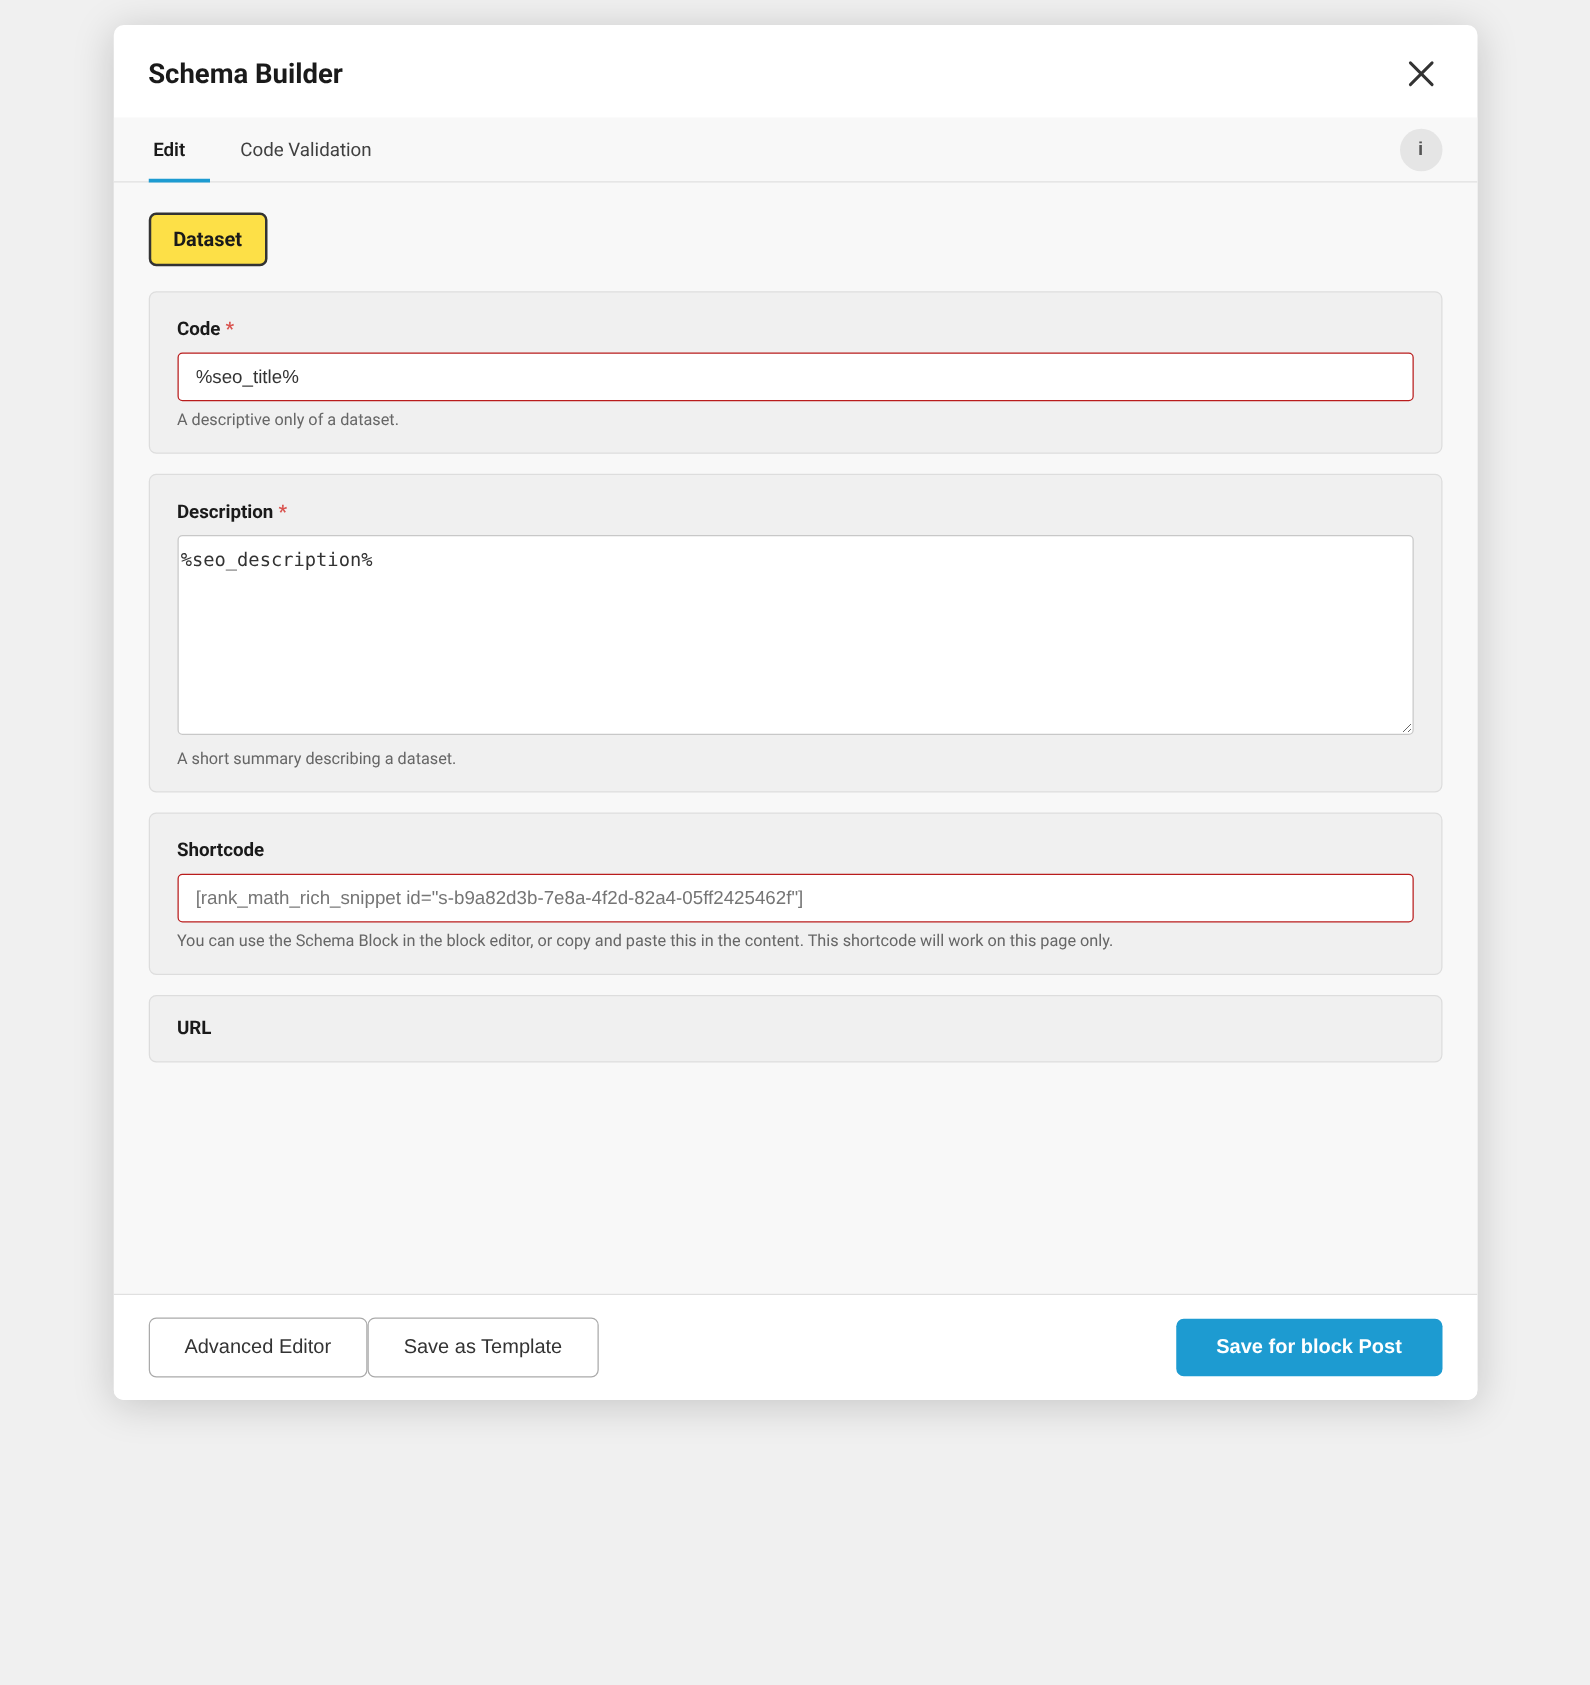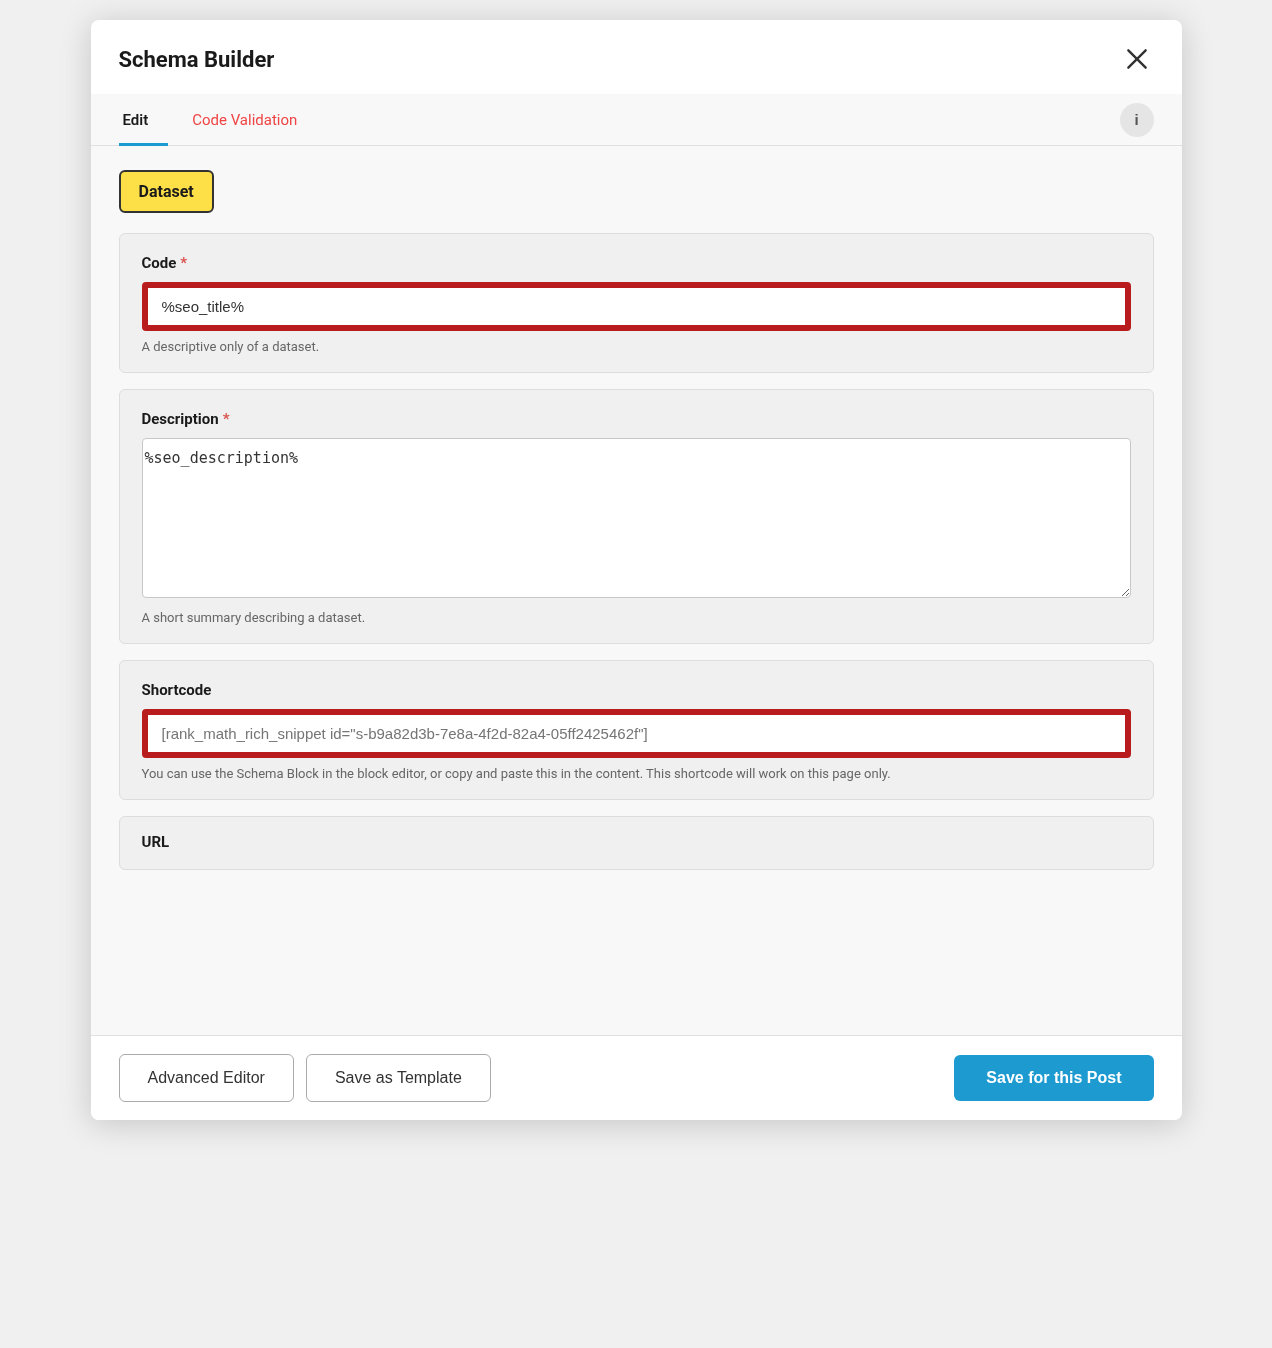--- a/index.html
+++ b/index.html
@@ -72,21 +72,21 @@
 
     .tabs-list {
       display: flex;
       align-items: flex-end;
       gap: 0;
     }
 
     .tab-item {
       padding: 16px 20px 14px 4px;
       font-size: 15px;
-      color: #ef4444;
+      color: #404040;
       cursor: pointer;
       border-bottom: 3px solid transparent;
       margin-right: 20px;
       user-select: none;
       position: relative;
       bottom: -1px;
     }
 
     .tab-item.active {
       color: #1a1a1a;
@@ -146,21 +146,21 @@
     }
 
     .required-star {
       color: #d9534f;
       margin-left: 4px;
     }
 
     .field-input {
       width: 100%;
       padding: 10px 14px;
-      border: 6px solid #b91c1c;
+      border: 1px solid #b91c1c;
       border-radius: 4px;
       font-size: 15px;
       color: #333;
       background: #fff;
       outline: none;
     }
 
     .field-textarea {
       width: 100%;
       padding: 10px 2px;
@@ -185,21 +185,21 @@
       align-items: center;
       justify-content: space-between;
       padding: 18px 28px;
       background: #fff;
       border-top: 1px solid #e0e0e0;
       gap: 14px;
     }
 
     .footer-left {
       display: flex;
-      gap: 12px;
+      gap: 0;
     }
 
     .btn-outline {
       background: #fff;
       border: 1.5px solid #aaa;
       border-radius: 6px;
       padding: 14px 28px;
       font-size: 16px;
       font-weight: 500;
       color: #333;
@@ -287,16 +287,16 @@
       <div class="field-label">URL</div>
     </div>
 
   </div>
 
   <div class="modal-footer">
     <div class="footer-left">
       <button class="btn-outline">Advanced Editor</button>
       <button class="btn-outline">Save as Template</button>
     </div>
-    <button class="btn-primary">Save for this Post</button>
+    <button class="btn-primary">Save for block Post</button>
   </div>
 
 </div>
 
 </body></html>

